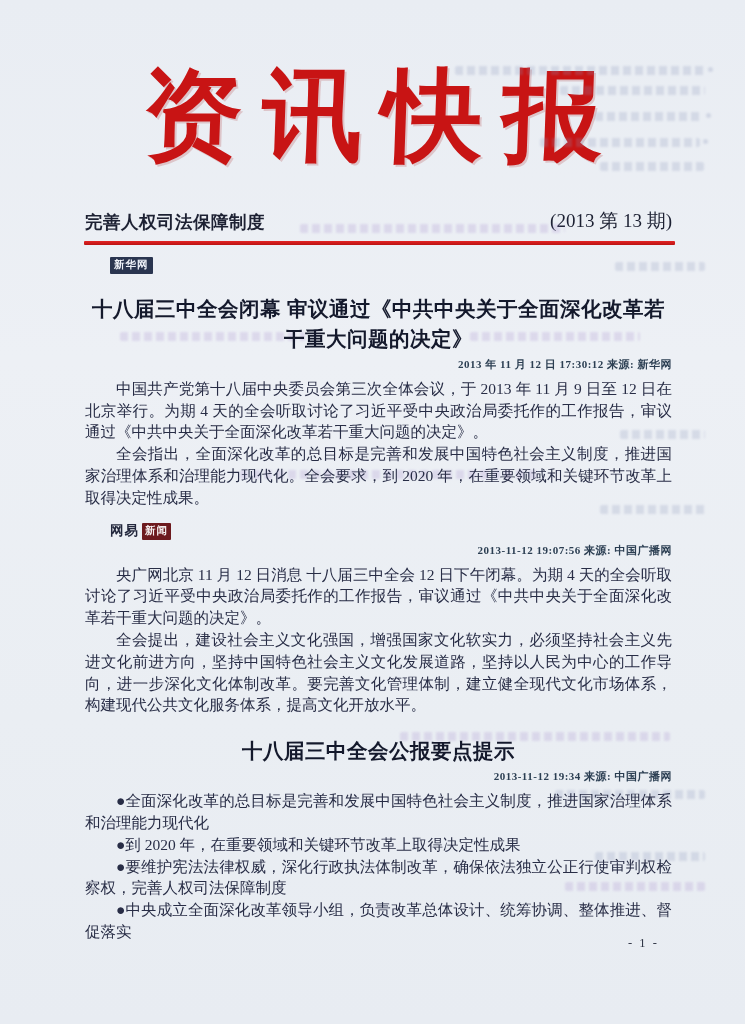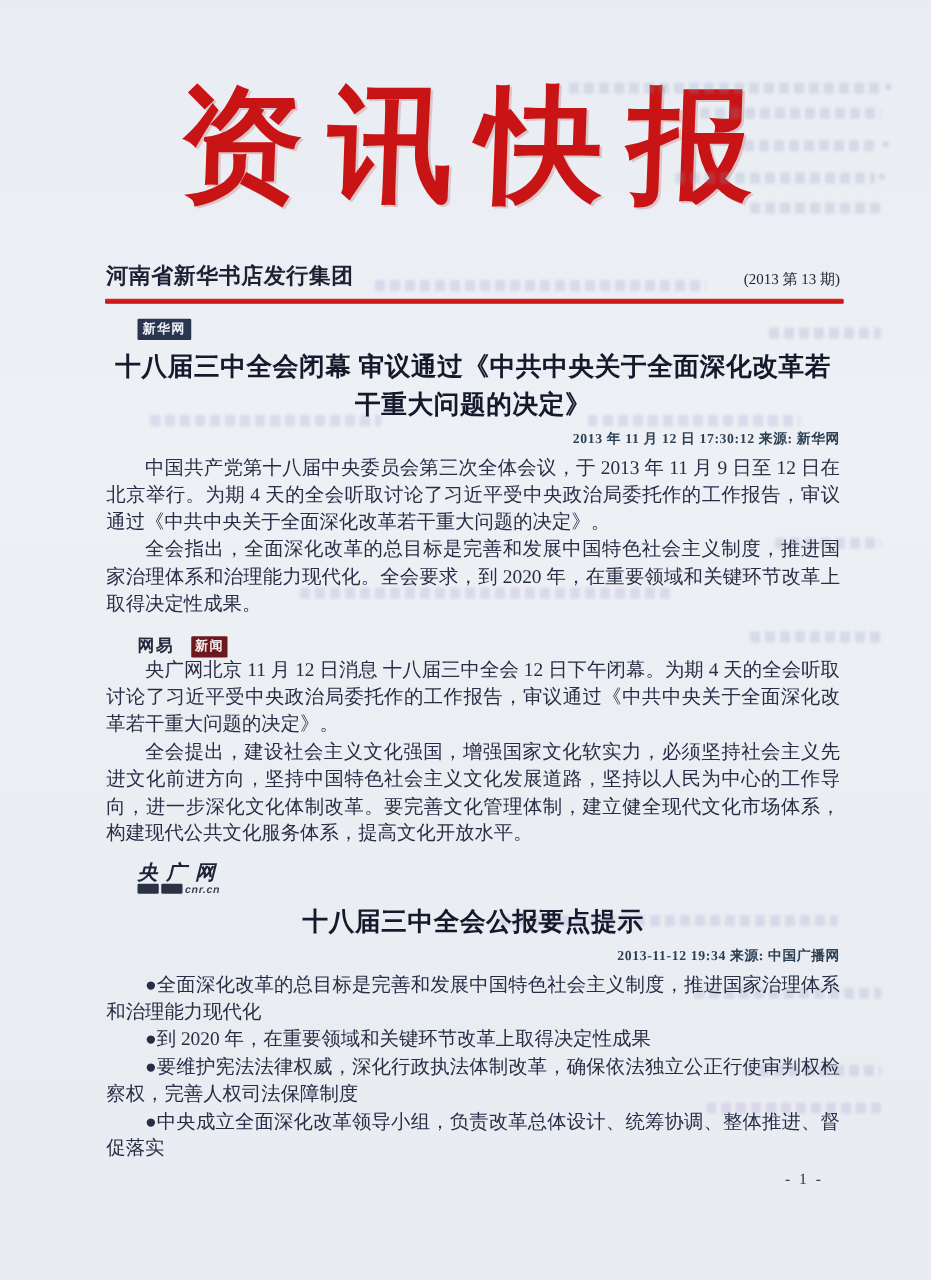--- a/index.html
+++ b/index.html
@@ -20,56 +20,56 @@
     font-size:100px;line-height:1.02;font-weight:bold;
     color:#c81414;letter-spacing:20px;text-indent:20px;margin:0;
     text-shadow:2px 2px 0 rgba(160,10,10,.18);
     transform:skewX(-2deg);
   }
   .pubrow{
     display:flex;justify-content:space-between;align-items:flex-end;
     margin:42px 73px 0 85px;
   }
   .publisher{font-size:17.5px;font-weight:bold;color:#1d2133;letter-spacing:.5px;}
-  .issue{font-size:12px;color:#1d2133;}
+  .issue{font-size:19px;color:#1d2133;}
   .red-rule{margin:7px 70px 0 84px;height:4px;
     background:linear-gradient(180deg,#e32424,#bb1212);border-radius:1px;}
   
   main{margin:0 73px 0 85px;position:relative;z-index:2;}
   section.article{margin-top:12px;}
   section.article-2{margin-top:14px;}
   section.article-3{margin-top:12px;}
   .logo-row{display:flex;align-items:flex-end;gap:3px;height:17px;padding-left:25px;}
   .badge-xinhua{
     display:inline-block;background:#2a3550;color:#eef1f8;
     font-family:"Liberation Sans",sans-serif;font-size:10.5px;font-weight:bold;
     padding:1px 4px 2px;letter-spacing:1px;border-radius:1px;
   }
   .netease-prefix{
     font-family:"Liberation Sans",sans-serif;font-size:13.5px;font-weight:bold;
     color:#23283d;letter-spacing:1px;
   }
   .badge-netease{
     display:inline-block;background:#6d1a1e;color:#f4eded;
     font-family:"Liberation Sans",sans-serif;font-size:10.5px;font-weight:bold;
-    padding:1px 3px 2px;letter-spacing:1px;border-radius:1px;margin-left:11px;
+    padding:1px 3px 2px;letter-spacing:1px;border-radius:1px;
   }
   .cnr-logo{display:inline-block;line-height:1;}
   .cnr-name{
     font-family:"DejaVu Serif",serif;font-size:16px;font-weight:bold;
     color:#1d2438;letter-spacing:7px;font-style:italic;display:block;
   }
   .cnr-strip{display:flex;align-items:center;gap:2px;margin-top:1px;}
   .cnr-box{width:17px;height:8px;background:#2b3246;border-radius:1px;display:inline-block;}
   .cnr-suffix{font-family:"Liberation Sans",sans-serif;font-size:8.5px;font-weight:bold;
     color:#3a4156;font-style:italic;letter-spacing:.5px;}
   h2.headline{
-    font-family:Liberation Serif, serif;
+    font-family:Liberation Sans, sans-serif;
     font-size:20.5px;font-weight:bold;color:#14192c;
-    text-align:center;margin:8px 0 2px;line-height:1.46;letter-spacing:.5px;
+    text-align:center;margin:20px 0 2px;line-height:1.46;letter-spacing:.5px;
   }
   .dateline{
     text-align:right;font-size:11px;color:#2b3e52;
     margin:3px 0 6px;font-weight:bold;letter-spacing:.5px;
   }
   p.body{
     font-size:15.5px;line-height:21.8px;color:#282d46;
     text-align:justify;text-indent:2em;margin:0;
   }
   .bullets p.body{margin:0;}
@@ -109,21 +109,21 @@
   <div class="bt purple" style="left:400px;top:732px;width:270px;"></div>
   <div class="bt" style="left:555px;top:790px;width:150px;"></div>
   <div class="bt" style="left:595px;top:852px;width:110px;"></div>
   <div class="bt purple" style="left:565px;top:882px;width:140px;"></div>
 
   <header class="masthead-wrap">
     <h1 class="masthead">资讯快报</h1>
   </header>
 
   <div class="pubrow">
-    <span class="publisher">河南省新华书店发行集团</span>
+    <span class="publisher">完善人权司法保障制度</span>
     <span class="issue">(2013 第 13 期)</span>
   </div>
   <div class="red-rule"></div>
 
   <main>
 
     <section class="article article-1">
       <div class="logo-row">
         <span class="badge-xinhua">新华网</span>
       </div>
@@ -131,35 +131,26 @@
       <div class="dateline">2013 年 11 月 12 日 17:30:12 来源: 新华网</div>
       <p class="body">中国共产党第十八届中央委员会第三次全体会议，于 2013 年 11 月 9 日至 12 日在北京举行。为期 4 天的全会听取讨论了习近平受中央政治局委托作的工作报告，审议通过《中共中央关于全面深化改革若干重大问题的决定》。</p>
       <p class="body">全会指出，全面深化改革的总目标是完善和发展中国特色社会主义制度，推进国家治理体系和治理能力现代化。全会要求，到 2020 年，在重要领域和关键环节改革上取得决定性成果。</p>
     </section>
 
     <section class="article article-2">
       <div class="logo-row">
         <span class="netease-prefix">网易</span>
         <span class="badge-netease">新闻</span>
       </div>
+      <div class="dateline">2013-11-12 19:07:56  来源: 中国广播网</div>
       <p class="body">央广网北京 11 月 12 日消息 十八届三中全会 12 日下午闭幕。为期 4 天的全会听取讨论了习近平受中央政治局委托作的工作报告，审议通过《中共中央关于全面深化改革若干重大问题的决定》。</p>
       <p class="body">全会提出，建设社会主义文化强国，增强国家文化软实力，必须坚持社会主义先进文化前进方向，坚持中国特色社会主义文化发展道路，坚持以人民为中心的工作导向，进一步深化文化体制改革。要完善文化管理体制，建立健全现代文化市场体系，构建现代公共文化服务体系，提高文化开放水平。</p>
     </section>
 
     <section class="article article-3">
-      <div class="logo-row" style="height:auto;">
-        <span class="cnr-logo">
-          <span class="cnr-name">央广网</span>
-          <span class="cnr-strip">
-            <span class="cnr-box"></span>
-            <span class="cnr-box"></span>
-            <span class="cnr-suffix">cnr.cn</span>
-          </span>
-        </span>
-      </div>
       <h2 class="headline">十八届三中全会公报要点提示</h2>
       <div class="dateline">2013-11-12 19:34   来源: 中国广播网</div>
       <div class="bullets">
         <p class="body">●全面深化改革的总目标是完善和发展中国特色社会主义制度，推进国家治理体系和治理能力现代化</p>
         <p class="body">●到 2020 年，在重要领域和关键环节改革上取得决定性成果</p>
         <p class="body">●要维护宪法法律权威，深化行政执法体制改革，确保依法独立公正行使审判权检察权，完善人权司法保障制度</p>
         <p class="body">●中央成立全面深化改革领导小组，负责改革总体设计、统筹协调、整体推进、督促落实</p>
       </div>
     </section>
 

